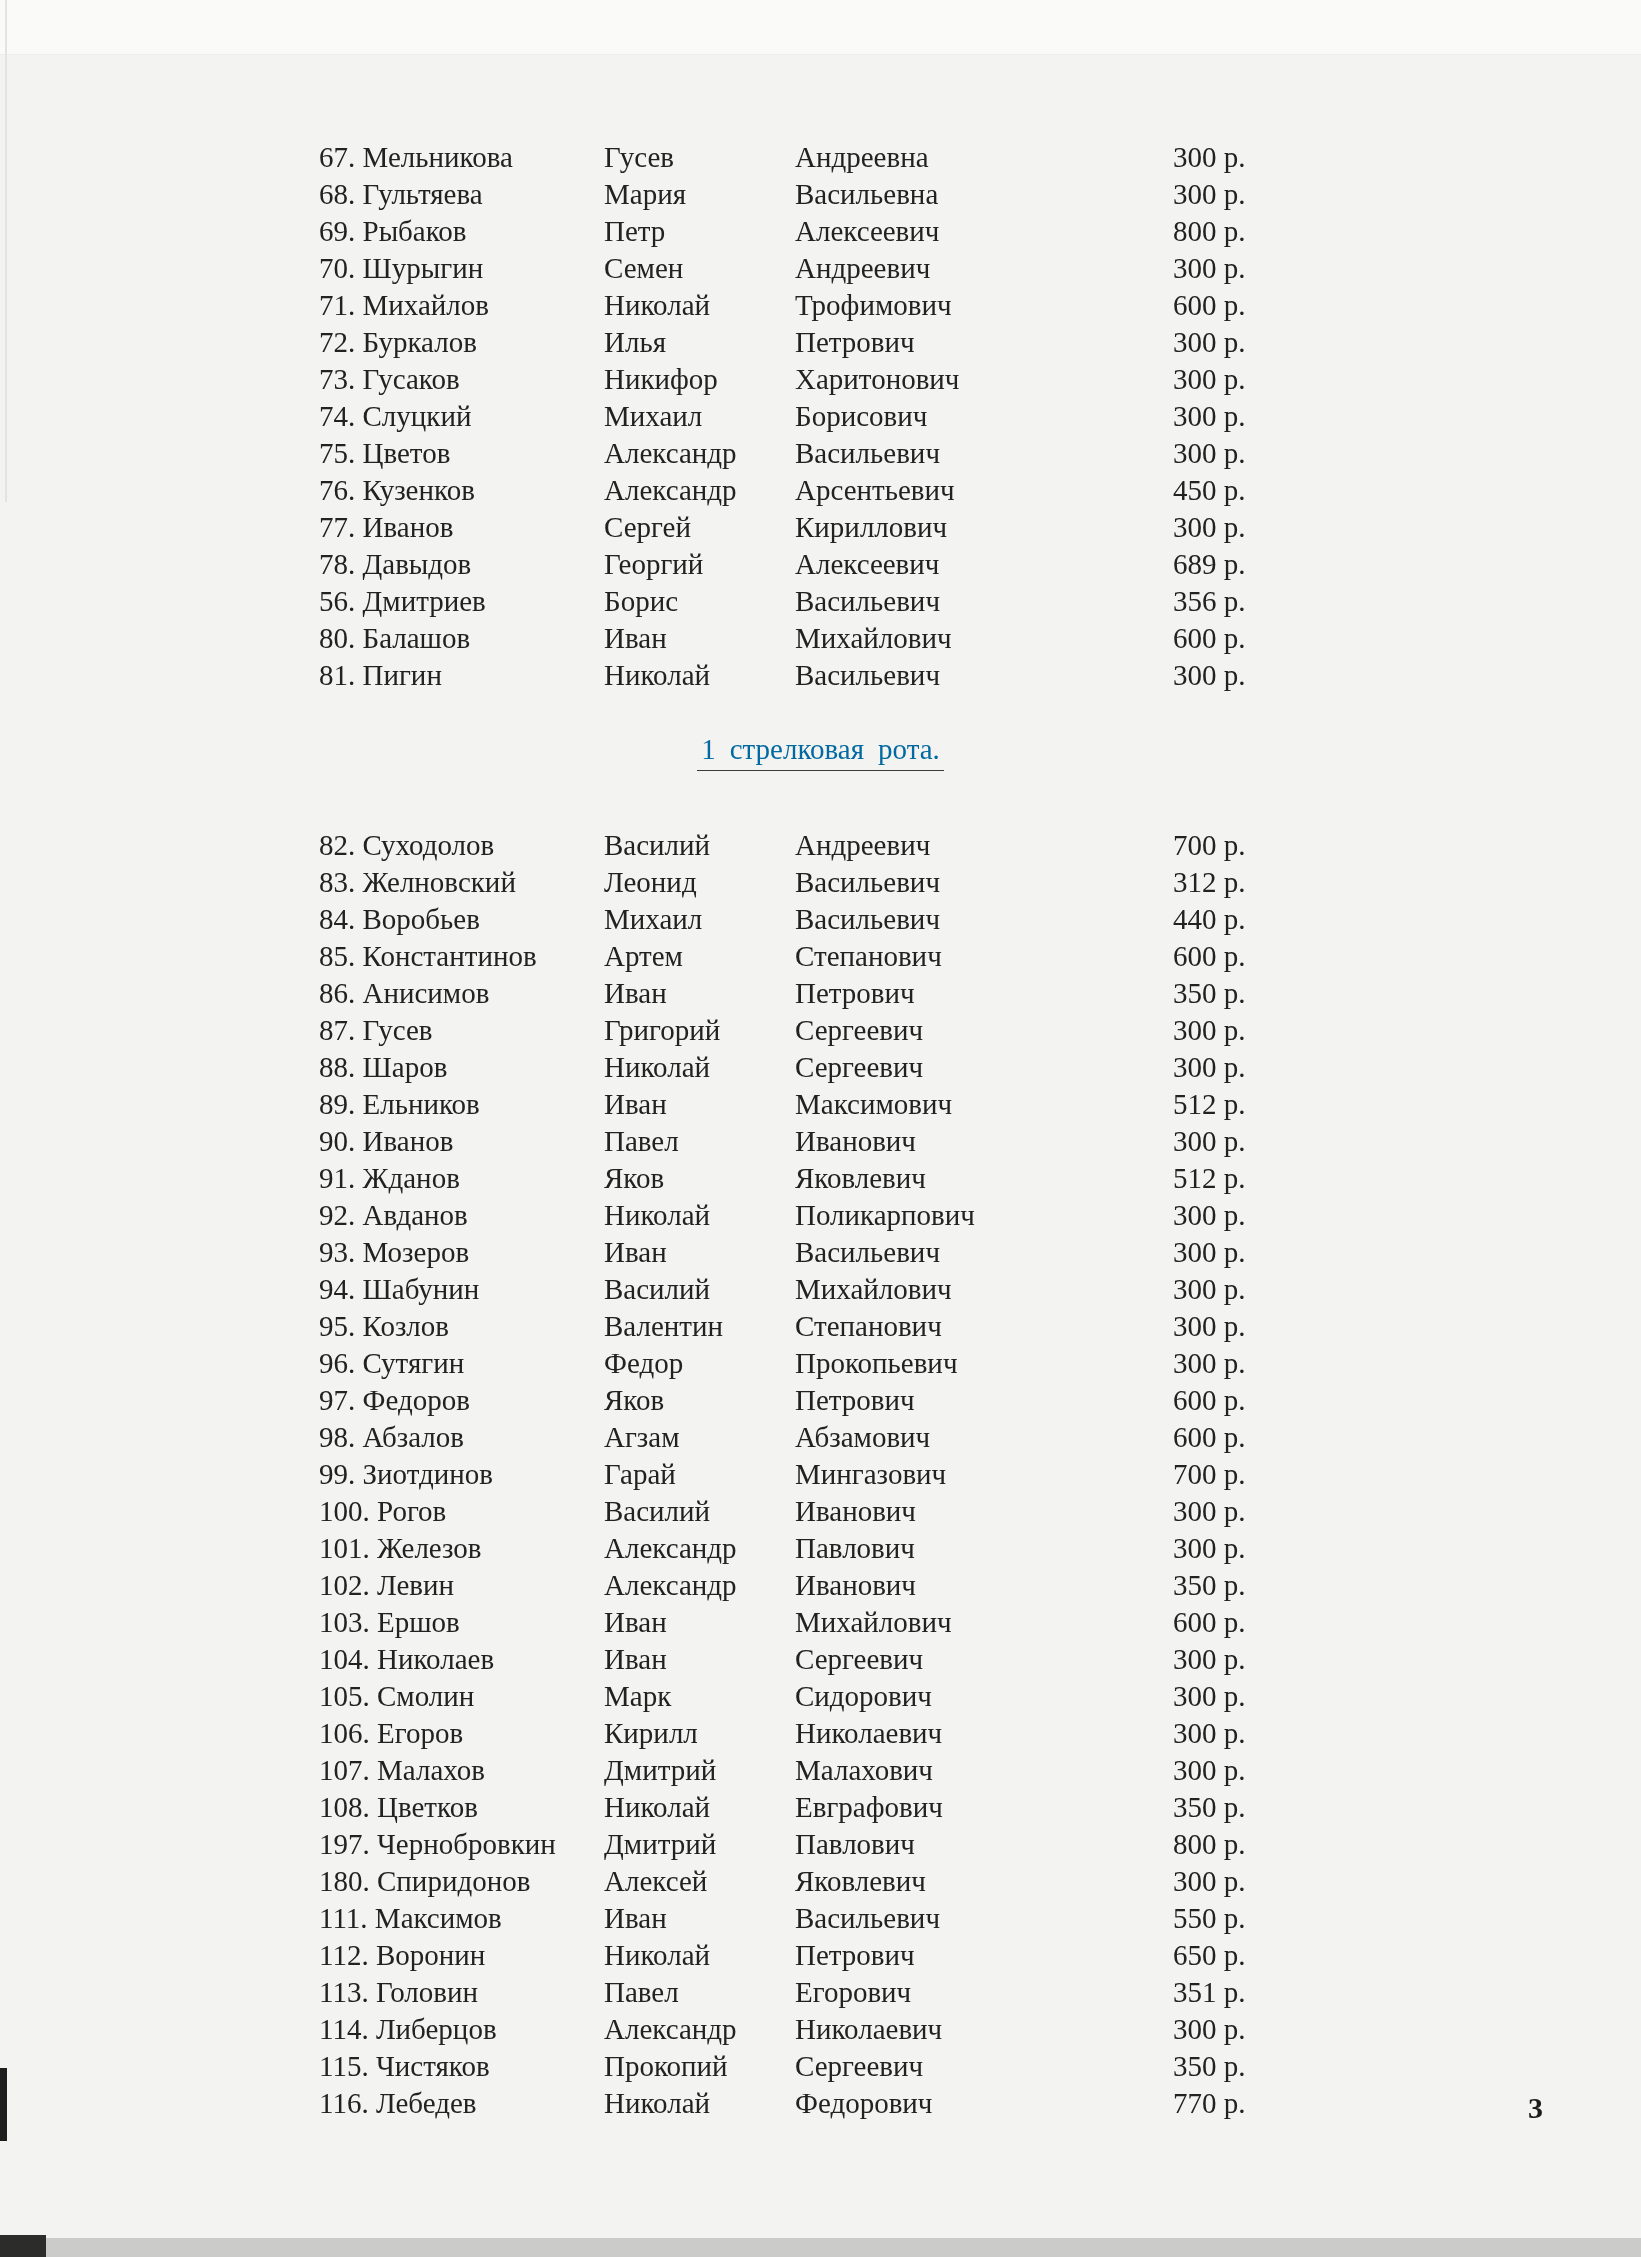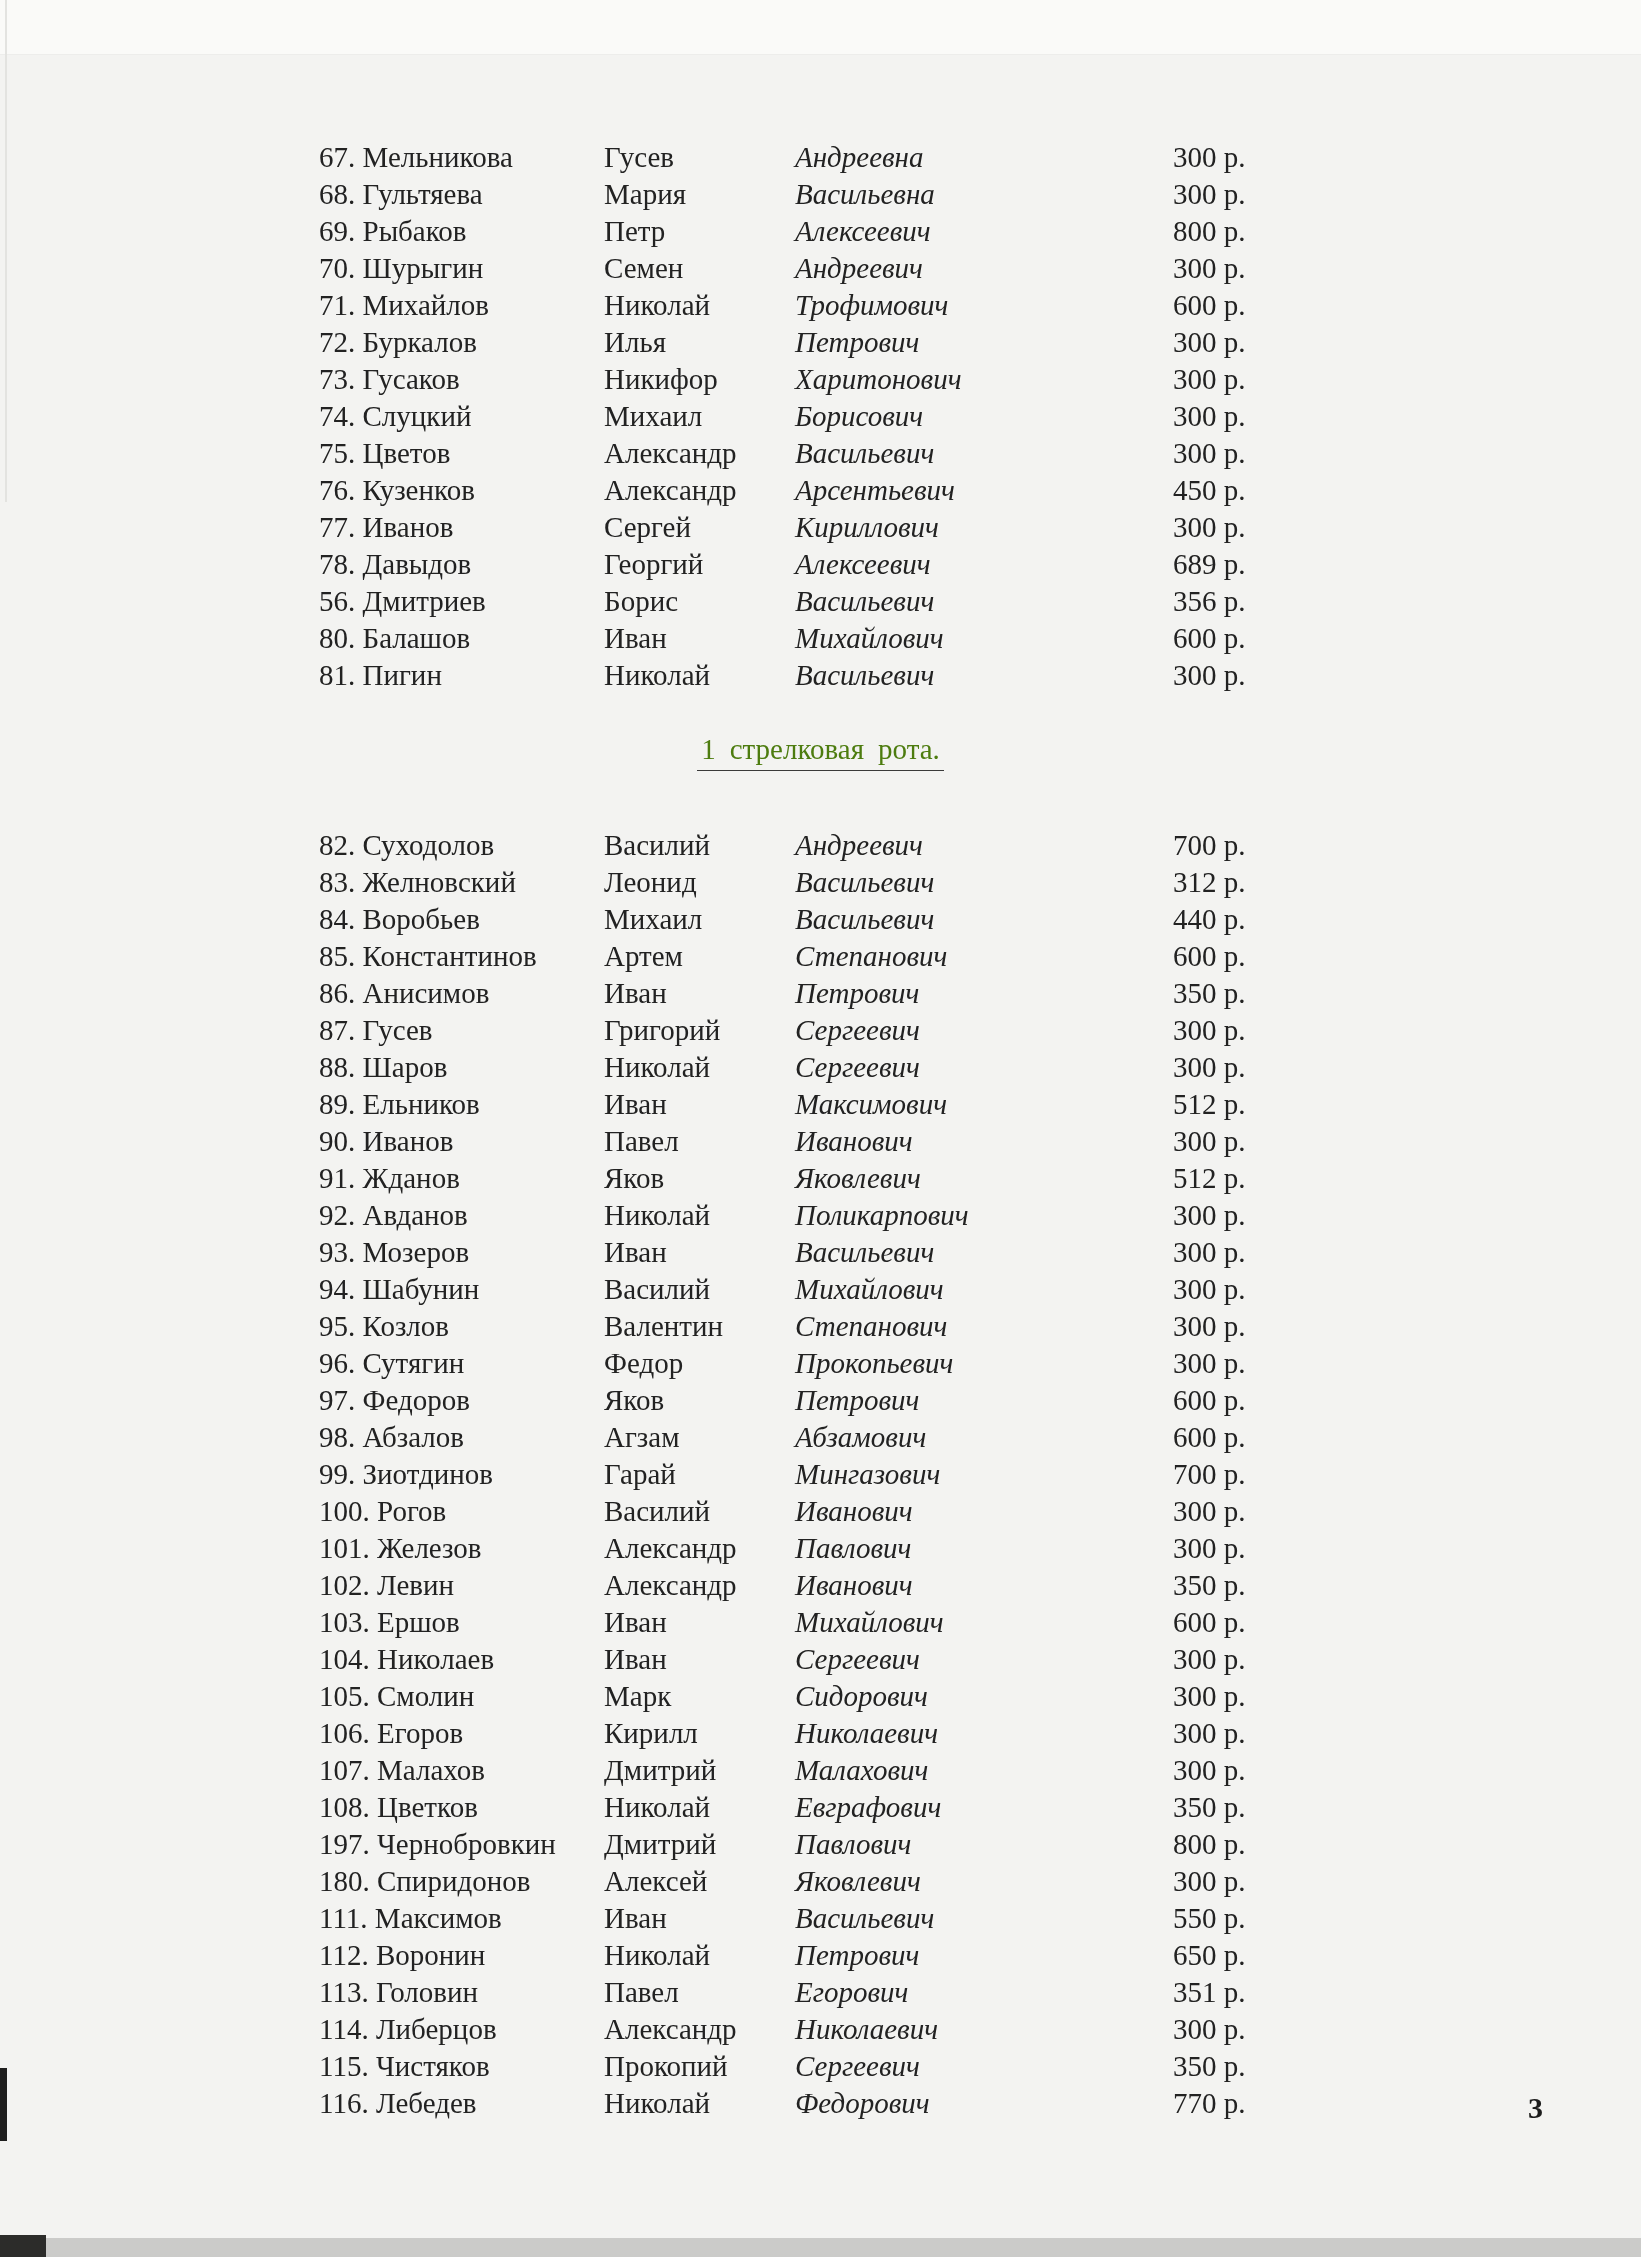--- a/index.html
+++ b/index.html
@@ -46,36 +46,36 @@
   }
   .row {
     position: relative;
     height: 37px;
     font-size: 29px;
     line-height: 37px;
     white-space: nowrap;
   }
   .c-name  { position: absolute; left: 0; }
   .c-first { position: absolute; left: 285px; }
-  .c-patr  { position: absolute; left: 476px; font-style: italic; }
+  .c-patr  { position: absolute; left: 476px; }
   .c-amt   { position: absolute; left: 854px; }
   .roster-1 { top: 139px; }
   .roster-2 { top: 803px; margin-top: 24px; }
   
   .heading-wrap {
     position: absolute;
     left: 0; top: 732px;
     width: 1641px;
     text-align: center;
   }
   .heading {
     display: inline-block;
     font-size: 29px;
     line-height: 35px;
-    color: #4d7c0f;
+    color: #0369a1;
     word-spacing: 6.8px;
     padding: 0 3.9px 2.9px 3.9px;
     border-bottom: 1.9px solid #3a3a3a;
   }
   
   .page-number {
     position: absolute;
     left: 1528px;
     top: 2091px;
     font-size: 30px;

